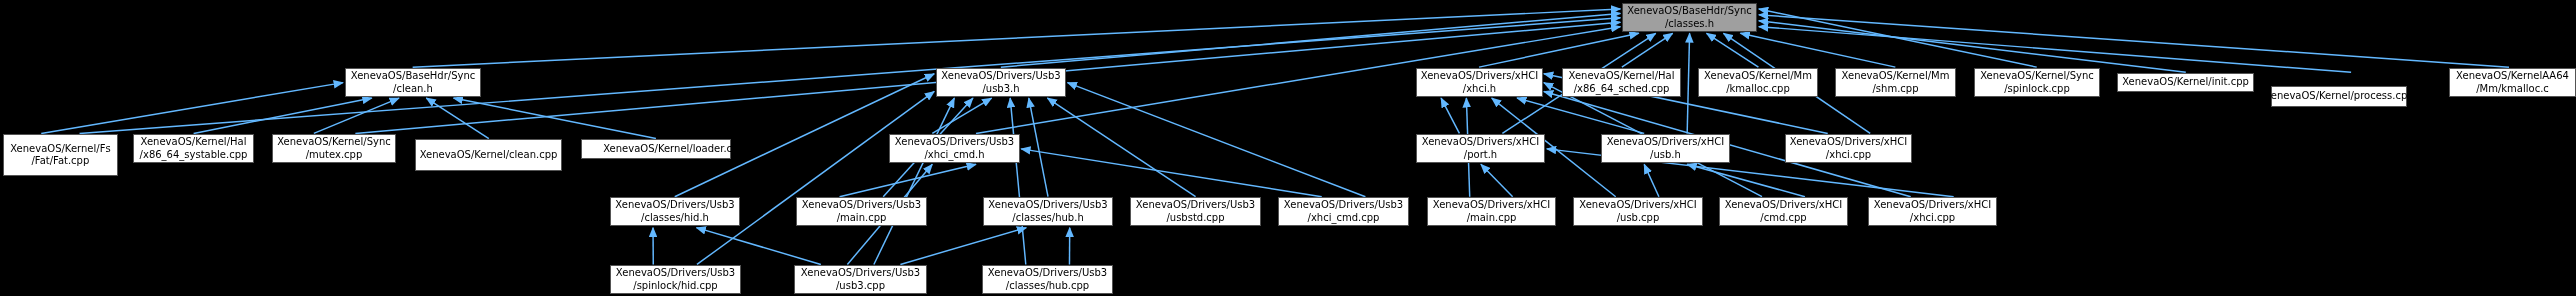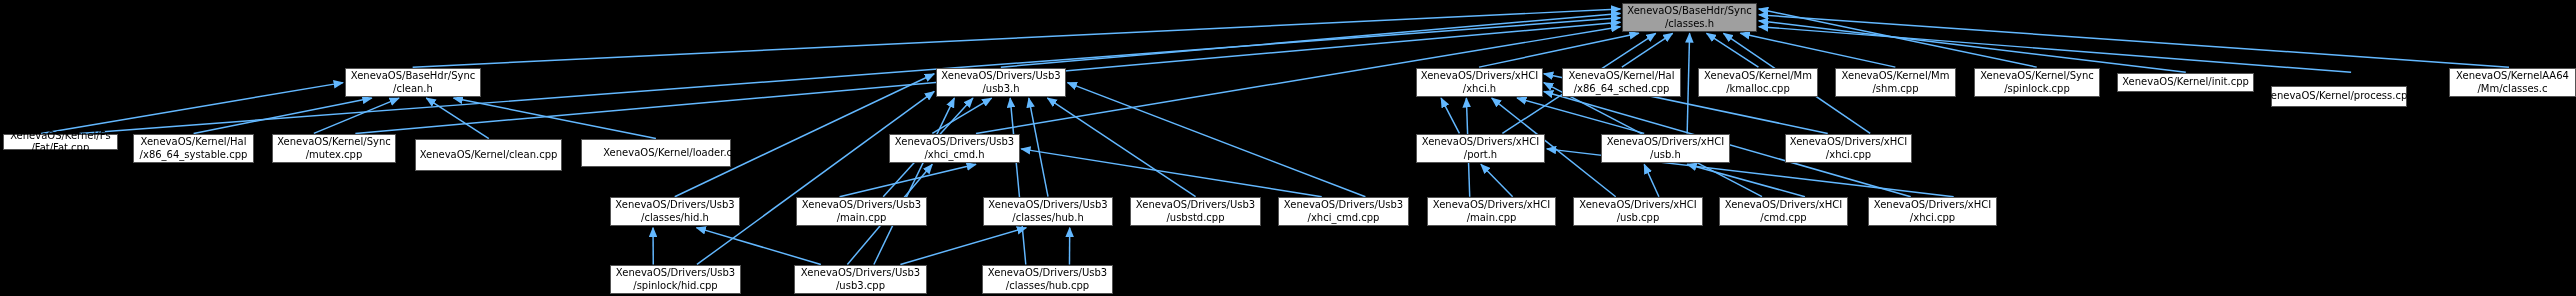--- a/index.html
+++ b/index.html
@@ -104,36 +104,36 @@
       <line x1="2451.6666666666665" y1="267" x2="2291.6666666666665" y2="223" stroke="#63b8ff" stroke-width="2" marker-end="url(#arrow)"></line>
     </svg>
     <div class="node node--current" style="left: 1622px; top: 2.9px; width: 135px; height: 29.4px;">
       <div class="node-line">XenevaOS/BaseHdr/Sync</div>
       <div class="node-line">/classes.h</div>
     </div>
     <div class="node" style="left: 345px; top: 68px; width: 136px; height: 29.4px;">
       <div class="node-line">XenevaOS/BaseHdr/Sync</div>
       <div class="node-line">/clean.h</div>
     </div>
-    <div class="node" style="left: 2.9px; top: 134px; width: 115px; height: 16px; text-align: right;">
+    <div class="node" style="left: 2.9px; top: 134px; width: 115px; height: 42px; text-align: right;">
       <div class="node-line">XenevaOS/Kernel/Fs</div>
       <div class="node-line">/Fat/Fat.cpp</div>
     </div>
     <div class="node" style="left: 133px; top: 134px; width: 121px; height: 29.4px;">
       <div class="node-line">XenevaOS/Kernel/Hal</div>
       <div class="node-line">/x86_64_systable.cpp</div>
     </div>
     <div class="node" style="left: 272px; top: 134px; width: 124px; height: 29.4px;">
       <div class="node-line">XenevaOS/Kernel/Sync</div>
       <div class="node-line">/mutex.cpp</div>
     </div>
     <div class="node" style="left: 415px; top: 139px; width: 147px; height: 32px;">
       <div class="node-line">XenevaOS/Kernel/clean.cpp</div>
     </div>
-    <div class="node" style="left: 581px; top: 139px; width: 150px; height: 28px; padding-left: 36px;">
+    <div class="node" style="left: 581px; top: 139px; width: 150px; height: 20px; padding-left: 36px;">
       <div class="node-line">XenevaOS/Kernel/loader.cpp</div>
     </div>
     <div class="node" style="left: 936px; top: 68px; width: 130px; height: 29.4px;">
       <div class="node-line">XenevaOS/Drivers/Usb3</div>
       <div class="node-line">/usb3.h</div>
     </div>
     <div class="node" style="left: 889px; top: 134px; width: 131px; height: 29.4px;">
       <div class="node-line">XenevaOS/Drivers/Usb3</div>
       <div class="node-line">/xhci_cmd.h</div>
     </div>
@@ -218,16 +218,16 @@
       <div class="node-line">/spinlock.cpp</div>
     </div>
     <div class="node" style="left: 2117px; top: 73px; width: 137px; height: 19px;">
       <div class="node-line">XenevaOS/Kernel/init.cpp</div>
     </div>
     <div class="node" style="left: 2271px; top: 86px; width: 136px; height: 20.6px;">
       <div class="node-line">XenevaOS/Kernel/process.cpp</div>
     </div>
     <div class="node" style="left: 2449px; top: 68px; width: 127px; height: 29.4px; text-align: right;">
       <div class="node-line">XenevaOS/KernelAA64</div>
-      <div class="node-line">/Mm/classes.c</div>
+      <div class="node-line">/Mm/kmalloc.c</div>
     </div>
   </div>
 
 
 </body></html>

